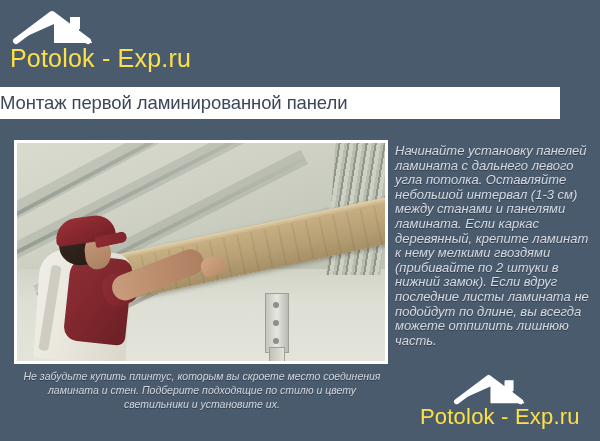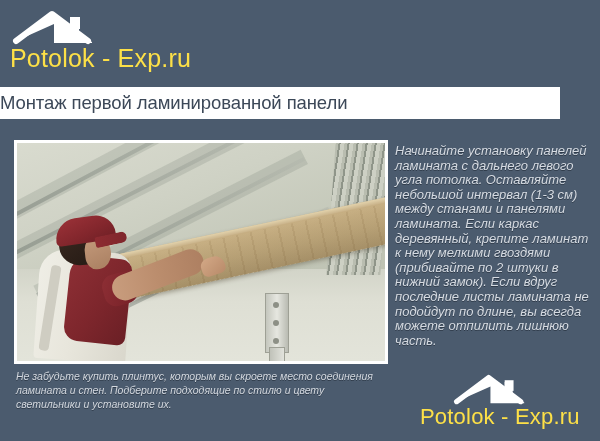--- a/index.html
+++ b/index.html
@@ -238,20 +238,21 @@
   .caption {
     position: absolute;
     left: 16px;
     top: 369px;
     width: 372px;
     font-size: 10.5px;
     line-height: 14px;
     font-style: italic;
     color: #d3d8df;
     text-shadow: 0 1px 0 rgba(20,28,38,0.5);
+    text-align: center;
   }
 
   
   .bottom-logo {
     position: absolute;
     left: 420px;
     top: 374px;
     width: 176px;
     height: 62px;
   }

